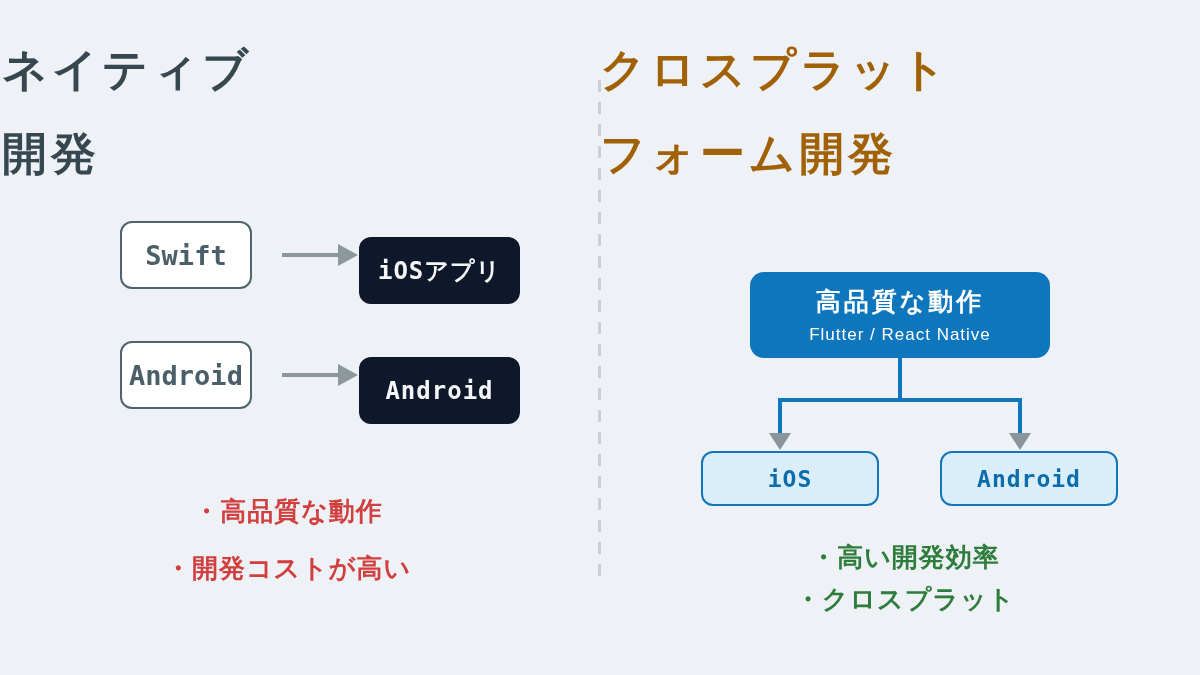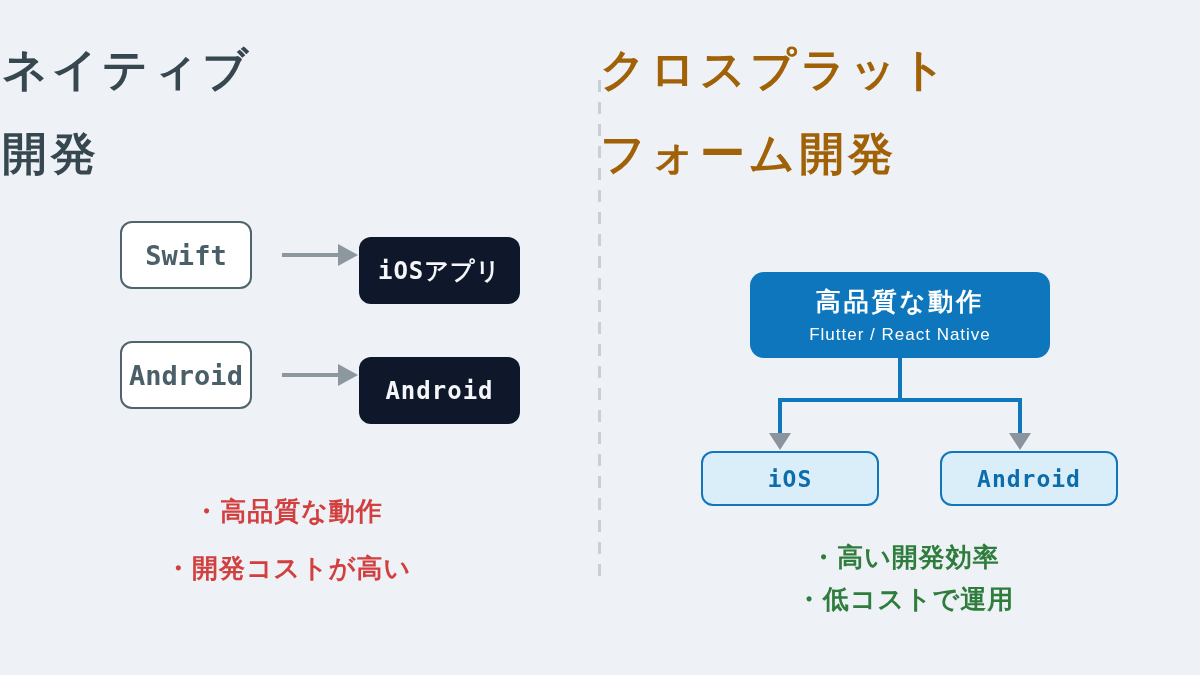--- a/index.html
+++ b/index.html
@@ -227,15 +227,15 @@
   <div class="v-arrow-head" id="tree-head-right"></div>
 
   <div class="platform-box" id="platform-ios">
     <span>iOS</span>
   </div>
   <div class="platform-box" id="platform-android">
     <span>Android</span>
   </div>
 
   <div class="bullet green" id="right-bullet-1">・高い開発効率</div>
-  <div class="bullet green" id="right-bullet-2">・低コストで運用</div>
+  <div class="bullet green" id="right-bullet-2">・クロスプラット</div>
 
 </div>
 
 </body></html>

